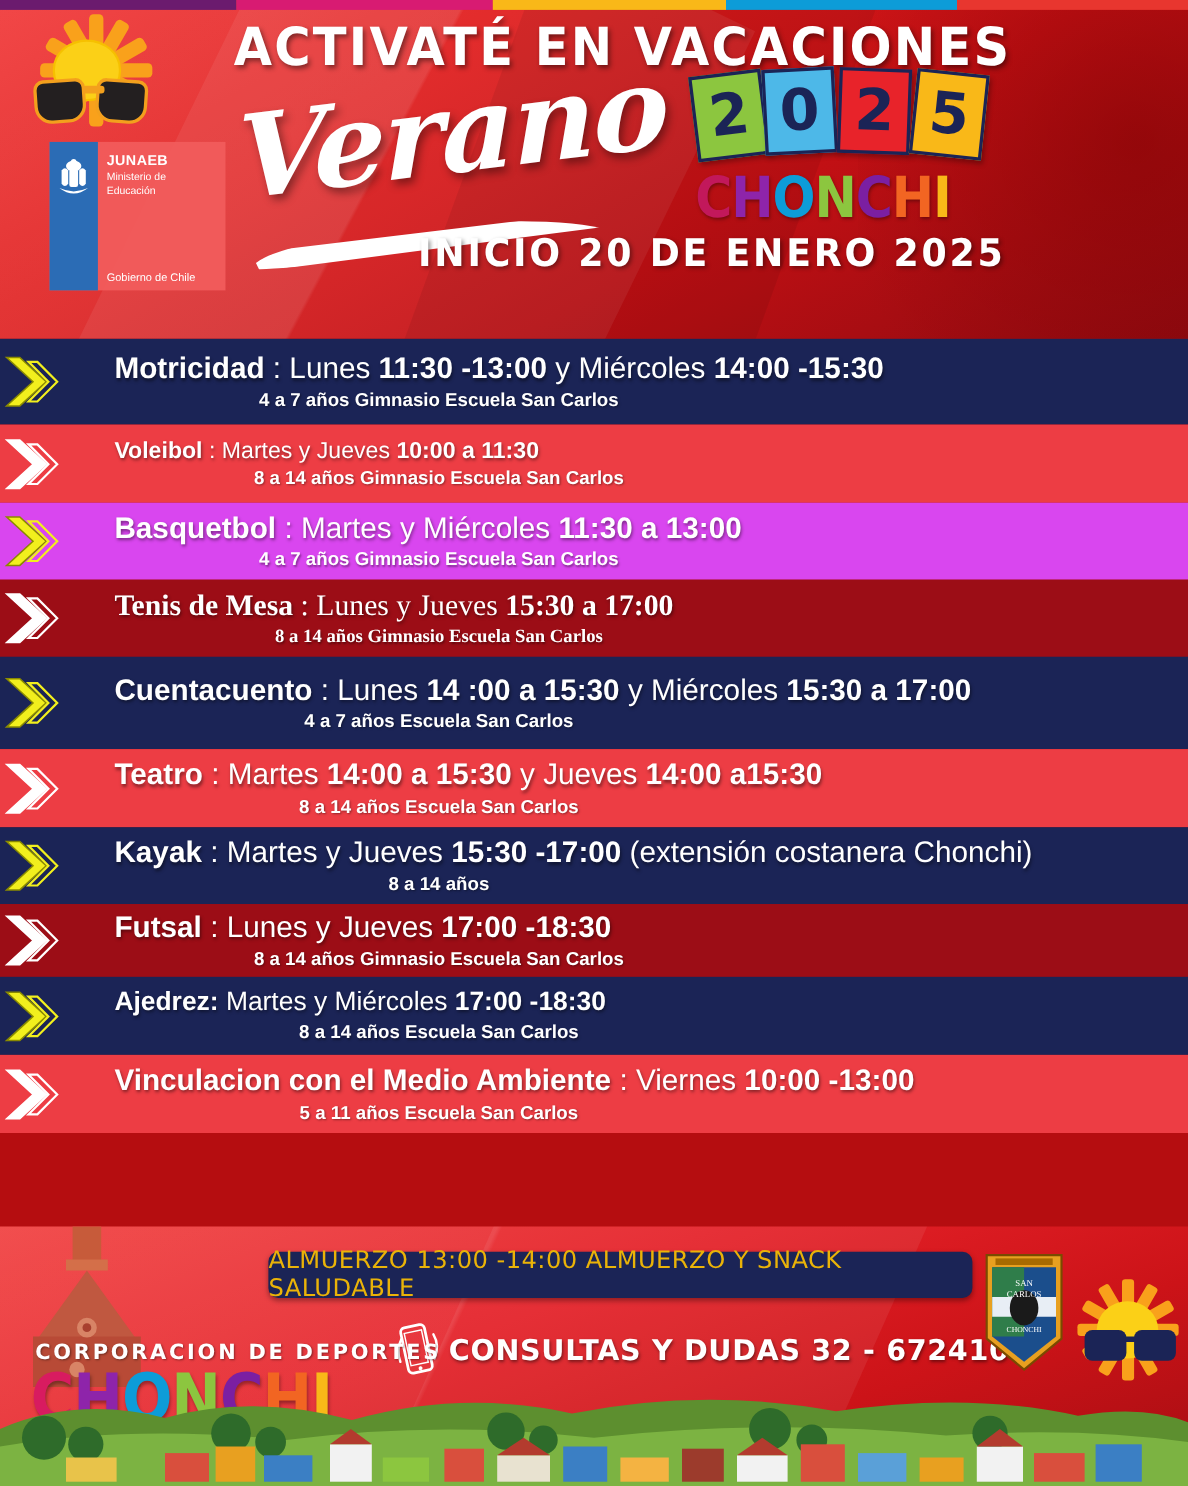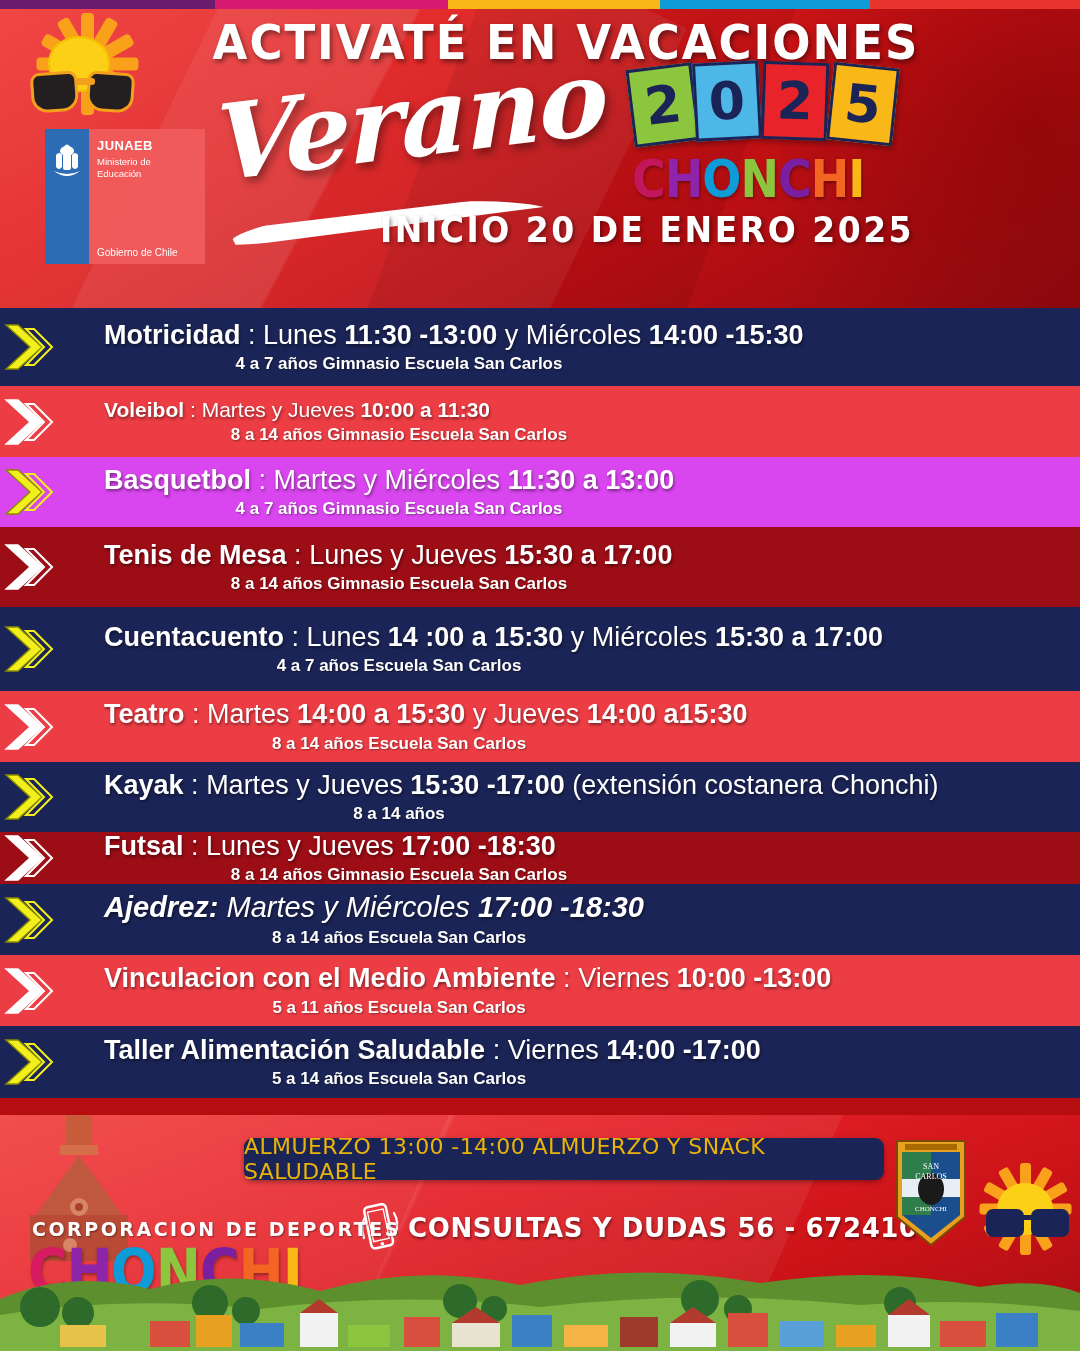--- a/index.html
+++ b/index.html
@@ -323,21 +323,21 @@
           <svg width="56" height="48" viewBox="0 0 56 48">
             <polygon points="2,2 26,24 2,46 14,46 38,24 14,2" fill="#f2ef1d" stroke="#8a8a00" stroke-width="1.4"></polygon>
             <polygon points="22,6 40,24 22,42 30,42 48,24 30,6" fill="none" stroke="#f2ef1d" stroke-width="2"></polygon>
           </svg>
         </div>
         <div class="rowbody">
           <div class="line1" style="font-size: 27px;"><span class="nm">Basquetbol</span> <span class="rg">:</span> <span class="rg">Martes y Miércoles</span> <span class="tm">11:30 a 13:00</span> </div>
           <div class="line2">4 a 7 años Gimnasio Escuela San Carlos</div>
         </div>
       </div>
-      <div class="row" style="background: rgb(156, 13, 22); height: 80px;">
+      <div class="row" style="background: rgb(156, 13, 22); height: 70px; font-family: Liberation Serif, serif;">
         <div class="chev">
           <svg width="56" height="48" viewBox="0 0 56 48">
             <polygon points="2,2 26,24 2,46 14,46 38,24 14,2" fill="#ffffff" stroke="#ffffff" stroke-width="1.4"></polygon>
             <polygon points="22,6 40,24 22,42 30,42 48,24 30,6" fill="none" stroke="#ffffff" stroke-width="2"></polygon>
           </svg>
         </div>
         <div class="rowbody">
           <div class="line1" style="font-size: 27px;"><span class="nm">Tenis de Mesa</span> <span class="rg">:</span> <span class="rg">Lunes y Jueves</span> <span class="tm">15:30 a 17:00</span> </div>
           <div class="line2">8 a 14 años Gimnasio Escuela San Carlos</div>
         </div>
@@ -371,66 +371,54 @@
           <svg width="56" height="48" viewBox="0 0 56 48">
             <polygon points="2,2 26,24 2,46 14,46 38,24 14,2" fill="#f2ef1d" stroke="#8a8a00" stroke-width="1.4"></polygon>
             <polygon points="22,6 40,24 22,42 30,42 48,24 30,6" fill="none" stroke="#f2ef1d" stroke-width="2"></polygon>
           </svg>
         </div>
         <div class="rowbody">
           <div class="line1" style="font-size: 27px;"><span class="nm">Kayak</span> <span class="rg">:</span> <span class="rg">Martes y Jueves</span> <span class="tm">15:30 -17:00</span> <span class="rg">(extensión costanera Chonchi)</span> </div>
           <div class="line2">8 a 14 años</div>
         </div>
       </div>
-      <div class="row" style="background: rgb(156, 13, 22); height: 52px;">
+      <div class="row" style="background: rgb(156, 13, 22); height: 66px;">
         <div class="chev">
           <svg width="56" height="48" viewBox="0 0 56 48">
             <polygon points="2,2 26,24 2,46 14,46 38,24 14,2" fill="#ffffff" stroke="#ffffff" stroke-width="1.4"></polygon>
             <polygon points="22,6 40,24 22,42 30,42 48,24 30,6" fill="none" stroke="#ffffff" stroke-width="2"></polygon>
           </svg>
         </div>
         <div class="rowbody">
           <div class="line1" style="font-size: 27px;"><span class="nm">Futsal</span> <span class="rg">:</span> <span class="rg">Lunes y Jueves</span> <span class="tm">17:00 -18:30</span> </div>
           <div class="line2">8 a 14 años Gimnasio Escuela San Carlos</div>
         </div>
       </div>
       <div class="row" style="background: rgb(27, 36, 86); height: 71px;">
         <div class="chev">
           <svg width="56" height="48" viewBox="0 0 56 48">
             <polygon points="2,2 26,24 2,46 14,46 38,24 14,2" fill="#f2ef1d" stroke="#8a8a00" stroke-width="1.4"></polygon>
             <polygon points="22,6 40,24 22,42 30,42 48,24 30,6" fill="none" stroke="#f2ef1d" stroke-width="2"></polygon>
           </svg>
         </div>
         <div class="rowbody">
-          <div class="line1" style="font-size: 29px; font-style: italic;"><span class="nm">Ajedrez:</span> <span class="rg">Martes y Miércoles</span> <span class="tm">17:00 -18:30</span> </div>
+          <div class="line1" style="font-size: 24px;"><span class="nm">Ajedrez:</span> <span class="rg">Martes y Miércoles</span> <span class="tm">17:00 -18:30</span> </div>
           <div class="line2">8 a 14 años  Escuela San Carlos</div>
         </div>
       </div>
       <div class="row" style="background: rgb(237, 61, 68); height: 71px;">
         <div class="chev">
           <svg width="56" height="48" viewBox="0 0 56 48">
             <polygon points="2,2 26,24 2,46 14,46 38,24 14,2" fill="#ffffff" stroke="#ffffff" stroke-width="1.4"></polygon>
             <polygon points="22,6 40,24 22,42 30,42 48,24 30,6" fill="none" stroke="#ffffff" stroke-width="2"></polygon>
           </svg>
         </div>
         <div class="rowbody">
           <div class="line1" style="font-size: 27px;"><span class="nm">Vinculacion con el Medio Ambiente</span> <span class="rg">:</span> <span class="rg">Viernes</span> <span class="tm">10:00 -13:00</span> </div>
           <div class="line2">5 a 11 años  Escuela San Carlos</div>
-        </div>
-      </div>
-      <div class="row" style="background: rgb(27, 36, 86); height: 72px;">
-        <div class="chev">
-          <svg width="56" height="48" viewBox="0 0 56 48">
-            <polygon points="2,2 26,24 2,46 14,46 38,24 14,2" fill="#f2ef1d" stroke="#8a8a00" stroke-width="1.4"></polygon>
-            <polygon points="22,6 40,24 22,42 30,42 48,24 30,6" fill="none" stroke="#f2ef1d" stroke-width="2"></polygon>
-          </svg>
-        </div>
-        <div class="rowbody">
-          <div class="line1" style="font-size: 27px;"><span class="nm">Taller Alimentación Saludable</span> <span class="rg">:</span> <span class="rg">Viernes</span> <span class="tm">14:00 -17:00</span> </div>
-          <div class="line2">5 a 14 años  Escuela San Carlos</div>
         </div>
       </div>
     </div>
 
   <div class="footer">
     <div class="f-diag"></div>
 
     <div class="church">
       <svg width="170" height="150" viewBox="0 0 170 150">
         <rect x="48" y="0" width="26" height="40" fill="#c75b3a"></rect>
@@ -449,21 +437,21 @@
       <svg width="44" height="58" viewBox="0 0 44 58">
         <g transform="rotate(-12 22 29)">
           <rect x="10" y="6" width="22" height="42" rx="4" fill="none" stroke="#fff" stroke-width="2.5"></rect>
           <rect x="13" y="11" width="16" height="30" fill="none" stroke="#fff" stroke-width="1.3"></rect>
           <circle cx="21" cy="45" r="1.8" fill="#fff"></circle>
         </g>
         <path d="M36 14 Q42 24 37 36" fill="none" stroke="#fff" stroke-width="2.2" stroke-linecap="round"></path>
         <path d="M7 18 Q2 28 6 39" fill="none" stroke="#fff" stroke-width="2.2" stroke-linecap="round"></path>
       </svg>
     </div>
-    <div class="consultas">CONSULTAS Y DUDAS 56 - 672410</div>
+    <div class="consultas">CONSULTAS Y DUDAS 32 - 672410</div>
 
     <div class="corp">CORPORACION DE DEPORTES</div>
     <div class="corp-chonchi" id="corpchonchi"><span style="color: rgb(216, 27, 96);">C</span><span style="color: rgb(142, 36, 170);">H</span><span style="color: rgb(13, 156, 216);">O</span><span style="color: rgb(140, 198, 63);">N</span><span style="color: rgb(123, 31, 162);">C</span><span style="color: rgb(242, 101, 34);">H</span><span style="color: rgb(249, 184, 24);">I</span></div>
 
     <div class="emblem">
       <svg width="72" height="110" viewBox="0 0 72 110">
         <path d="M2 2 H70 V78 L36 106 L2 78 Z" fill="#e8a020" stroke="#7a4a00" stroke-width="2"></path>
         <path d="M7 13 H65 V76 L36 99 L7 76 Z" fill="#1b4e8c"></path>
         <path d="M7 13 H36 V76 L7 76 Z" fill="#2f7d4a"></path>
         <path d="M7 40 H65 V58 L36 58 L7 58 Z" fill="#e8eef5"></path>

